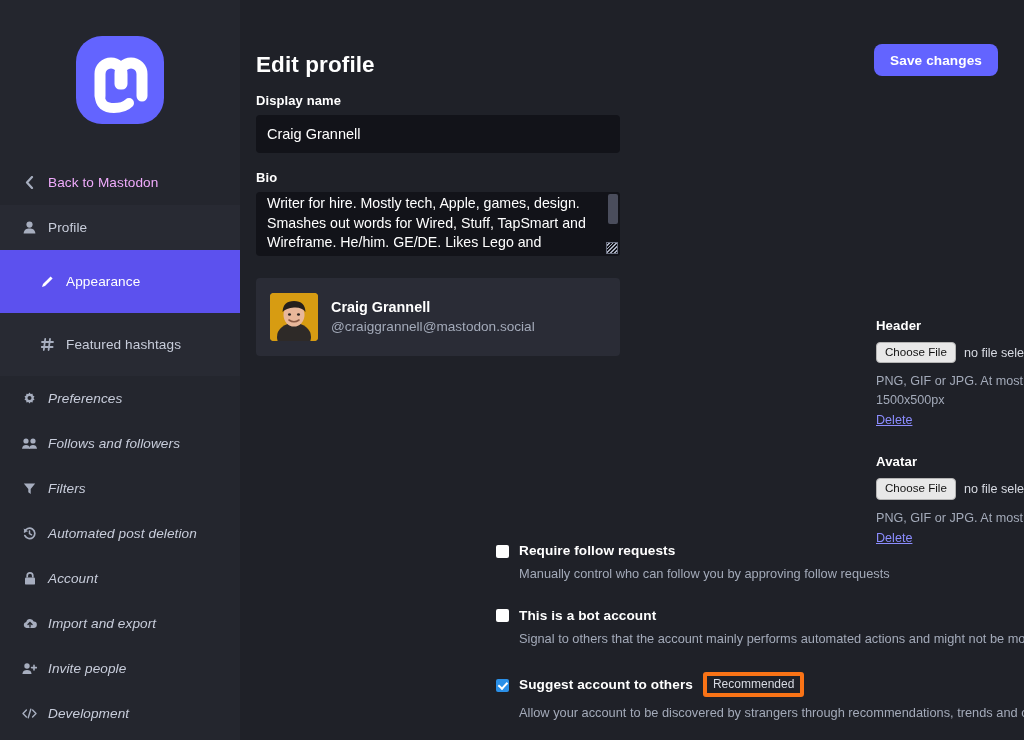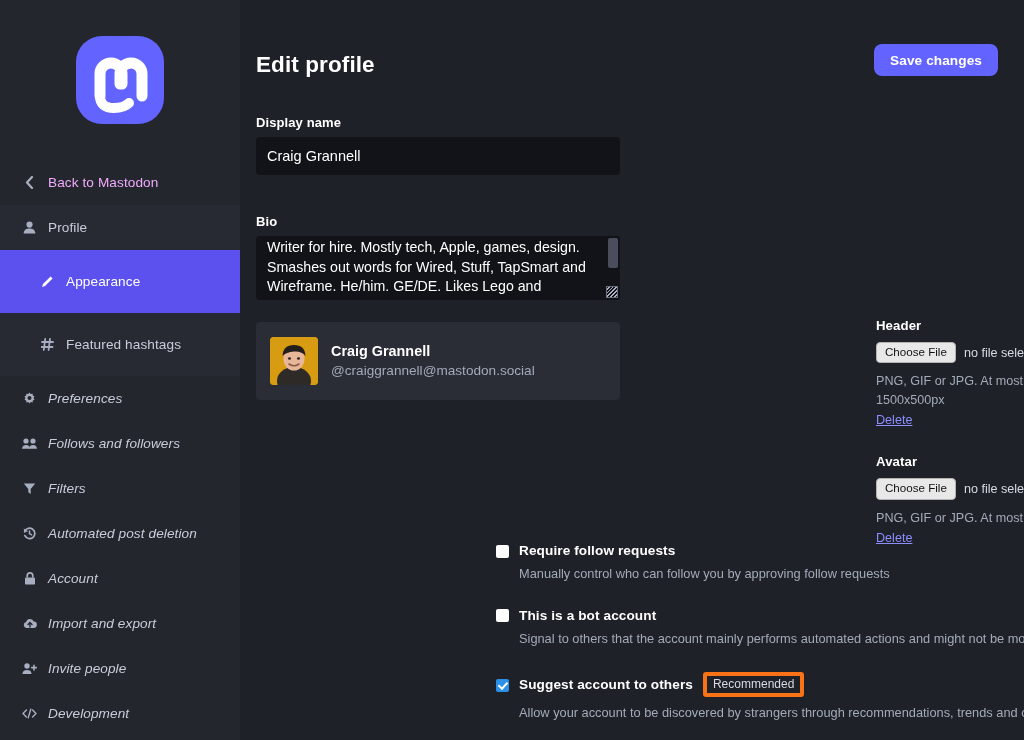--- a/index.html
+++ b/index.html
@@ -133,21 +133,21 @@
   }
 
   .field-label {
     font-size: 13px;
     font-weight: bold;
     color: #ffffff;
     margin-bottom: 7px;
     letter-spacing: 0.1px;
   }
 
-  .field-block { margin-top: 39px; width: 364px; }
+  .field-block { margin-top: 17px; width: 364px; }
 
   .text-input {
     width: 364px;
     height: 38px;
     background: #121319;
     border: 0;
     border-radius: 4px;
     color: #ffffff;
     font-size: 14.5px;
     font-family: "Liberation Sans", sans-serif;

